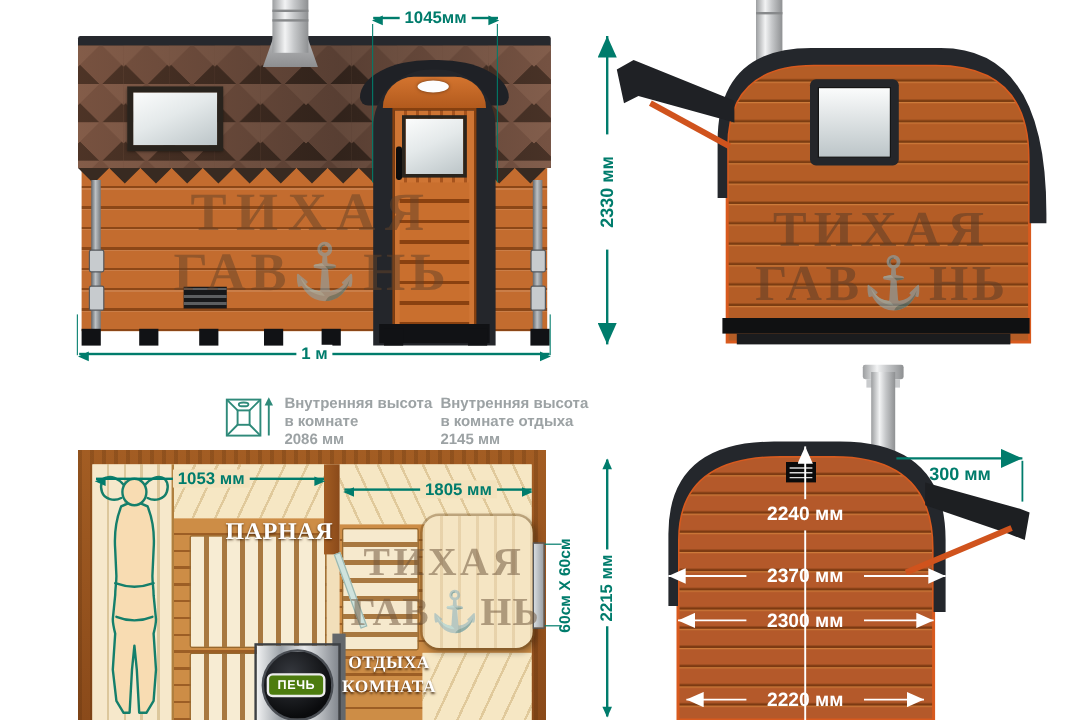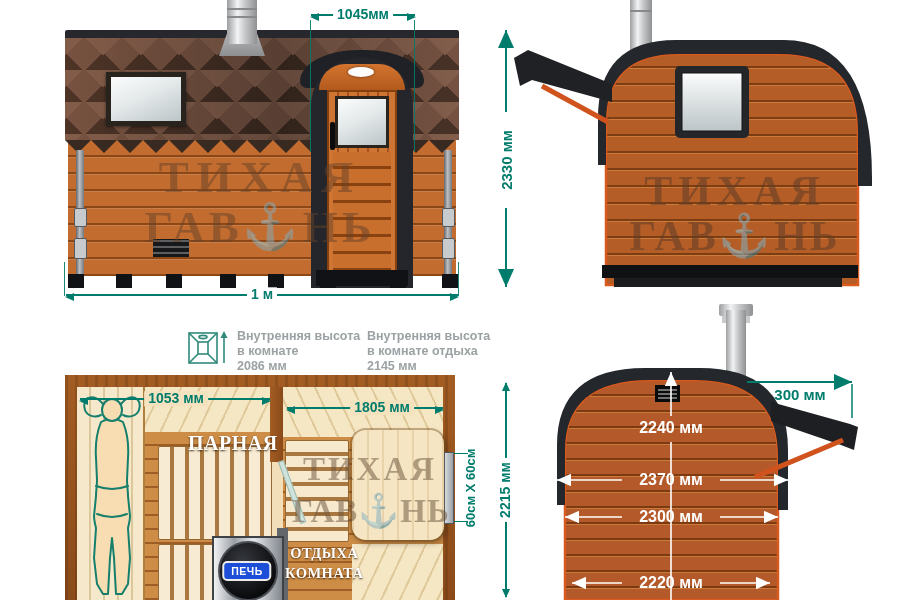--- a/index.html
+++ b/index.html
@@ -71,21 +71,21 @@
   .deck{background:repeating-linear-gradient(180deg,#cd8d46 0 12px,#9c5e25 12px 14px);}
   .benchV{background:repeating-linear-gradient(90deg,#f6e8cb 0 12px,#dcc79c 12px 14px);border-right:2px solid #b07f3e;}
   .slatsV{background:repeating-linear-gradient(90deg,#f7ecd3 0 11px,#a87840 11px 15px);border:1px solid #96682f;border-radius:2px;}
   .slatsH{background:repeating-linear-gradient(180deg,#f6e9cd 0 11px,#a87840 11px 15px);border:1px solid #96682f;border-radius:2px;}
   .tabletop{background:#f5e5c3;
     background-image:repeating-linear-gradient(90deg,rgba(170,125,60,.18) 0 2px,transparent 2px 15px);
     border-radius:14px;box-shadow:0 0 0 2px rgba(120,80,30,.4),2px 3px 6px rgba(0,0,0,.35);}
   .stove-plate{background:linear-gradient(90deg,#f0f1f2,#9aa0a6 30%,#e6e8ea 58%,#83888f);border:2px solid #3e4145;}
   .stove-circle{background:radial-gradient(circle at 40% 32%,#35383e,#0a0b0d 72%);border:2px solid #4a4e54;border-radius:50%;}
   .stove-pill{position:absolute;transform:translate(-50%,-50%);border:2px solid #ececec;border-radius:5px;
-    color:#fff;background:#1d4ed8;font-size:10.5px;font-weight:700;padding:2px 7px;letter-spacing:.5px;}
+    color:#fff;background:#4d7c0f;font-size:10.5px;font-weight:700;padding:2px 7px;letter-spacing:.5px;}
   .room-label{position:absolute;color:#fff;font-family:"Liberation Serif",serif;font-weight:700;
     text-shadow:0 1px 2px rgba(50,25,0,.85);letter-spacing:.5px;z-index:6;}
   .win-bar{background:linear-gradient(90deg,#d7dbde,#999fa4);border:1px solid #54585c;}
   .door-swing{background:#cfe3dd;border:1px solid #9cb8b0;}
   .stove-shield{background:#63676b;}
   .partition{background:linear-gradient(90deg,#a35d23,#8a4a1a);}
 
   .note-text{position:absolute;color:#9ca2a4;font-weight:700;font-size:12.5px;line-height:15px;}
   .chimney{background:linear-gradient(90deg,#9c9ea0,#f2f3f4 35%,#c6c8ca 60%,#8e9092);}
   .chimney-band{background:#87898b;}

